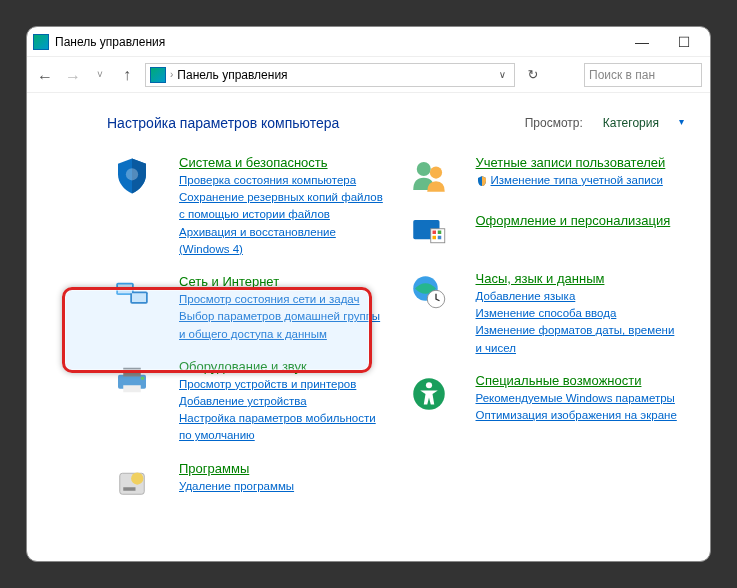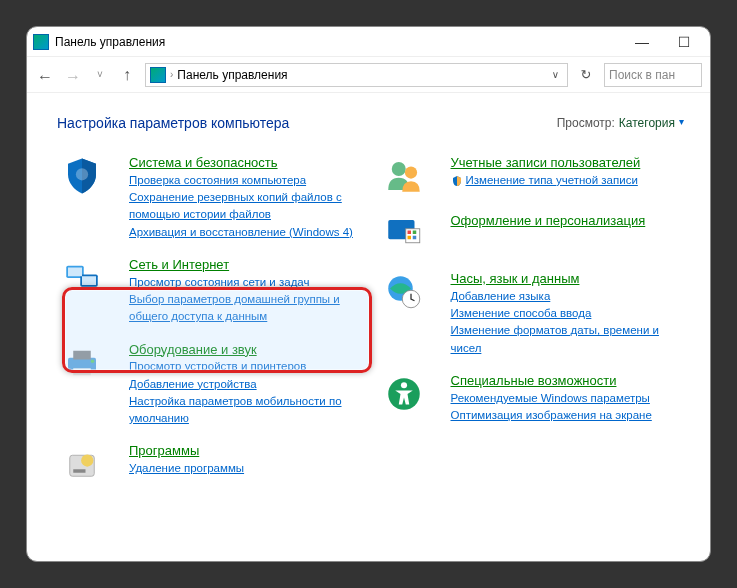--- a/index.html
+++ b/index.html
@@ -14,26 +14,26 @@
 
   .navbar { display: flex; align-items: center; height: 36px; padding: 0 8px; gap: 8px; border-bottom: 1px solid #eee; }
   .navarrow { width: 20px; height: 20px; display: flex; align-items: center; justify-content: center; color: #555; font-size: 16px; }
   .navarrow.dis { color: #bbb; }
   .addrcap { width: 18px; height: 18px; display: flex; align-items: center; justify-content: center; }
   .address { flex: 1; display: flex; align-items: center; border: 1px solid #ccc; height: 24px; padding: 0 4px; gap: 4px; }
   .addr-icon { width: 16px; height: 16px; background: linear-gradient(135deg,#0a7,#09c); border: 1px solid #06a; flex-shrink: 0; }
   .addr-text { flex: 1; font-size: 12px; color: #000; }
   .addr-drop { color: #555; font-size: 10px; padding: 0 4px; }
   .refresh { width: 20px; color: #555; text-align: center; font-size: 13px; }
-  .searchbox { width: 98px; border: 1px solid #ccc; height: 24px; display: flex; align-items: center; padding: 0 4px; color: #888; font-size: 12px; overflow: hidden; white-space: nowrap; }
-
-  .content { padding: 22px 26px 10px 30px; position: relative; }
+  .searchbox { width: 118px; border: 1px solid #ccc; height: 24px; display: flex; align-items: center; padding: 0 4px; color: #888; font-size: 12px; overflow: hidden; white-space: nowrap; margin-left: 33px; }
+
+  .content { padding: 22px 26px 10px 80px; position: relative; }
   .heading-row { display: flex; align-items: center; margin-bottom: 18px; }
   .main-heading { font-size: 14px; color: #003399; font-weight: normal; flex: 1; }
-  .viewby { font-size: 12px; color: #555; display: flex; align-items: flex-start; gap: 4px; }
+  .viewby { font-size: 12px; color: #555; display: flex; align-items: flex-start; gap: 20px; }
   .viewby a { color: #14532d; text-decoration: none; }
   .viewby .dd { color: #0066cc; font-size: 10px; }
 
   .cols { display: flex; gap: 16px; }
   .col { flex: 1; display: flex; flex-direction: column; }
 
   .cat { display: flex; gap: 26px; padding: 6px 4px 10px 4px; position: relative; }
   .cat-icon { width: 42px; height: 42px; flex-shrink: 0; display: flex; align-items: center; justify-content: center; }
   .cat-body { flex: 1; }
   .cat-title { color: #008000; font-size: 13px; line-height: 1.3; margin-bottom: 2px; }

